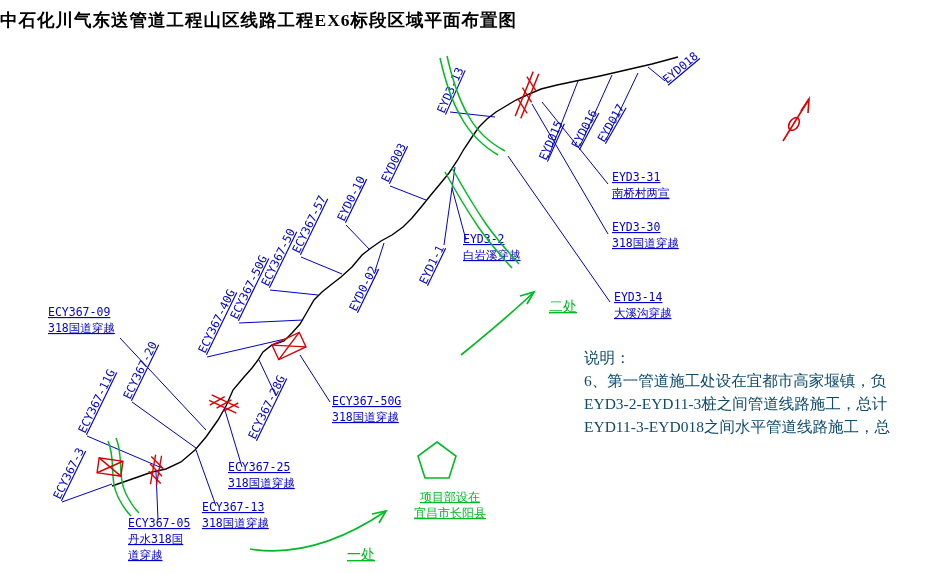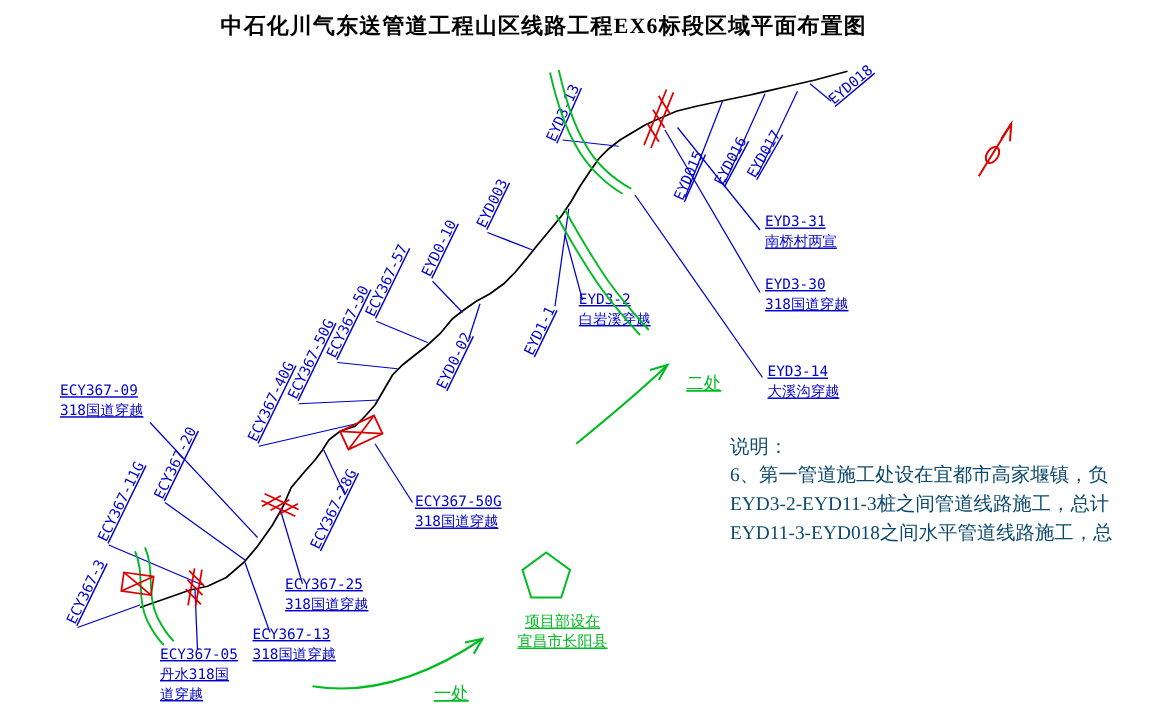--- a/index.html
+++ b/index.html
@@ -1,19 +1,19 @@
 <!DOCTYPE html>
 <html><head>
 <meta charset="utf-8">
 <style>
   html,body{margin:0;padding:0;background:#fff;}
   .canvas{position:relative;width:937px;height:574px;background:#ffffff;overflow:hidden;
           font-family:"Liberation Serif",serif;}
   .canvas svg{position:absolute;left:0;top:0;}
-  .drawing-title{position:absolute;left:0px;top:8px;width:870px;text-align:center;
+  .drawing-title{position:absolute;left:0px;top:8px;width:870px;
           font-size:17.5px;font-weight:bold;letter-spacing:1px;color:#000;}
   .notes{position:absolute;left:584px;top:346px;width:368px;font-size:15.5px;
           line-height:23px;color:#0c4a6e;}
   svg text{font-family:"DejaVu Sans Mono","Liberation Mono",monospace;}
 </style>
 </head>
 <body>
 
 <div class="canvas">
   <svg id="plan-svg" width="937" height="574" viewBox="0 0 937 574">

